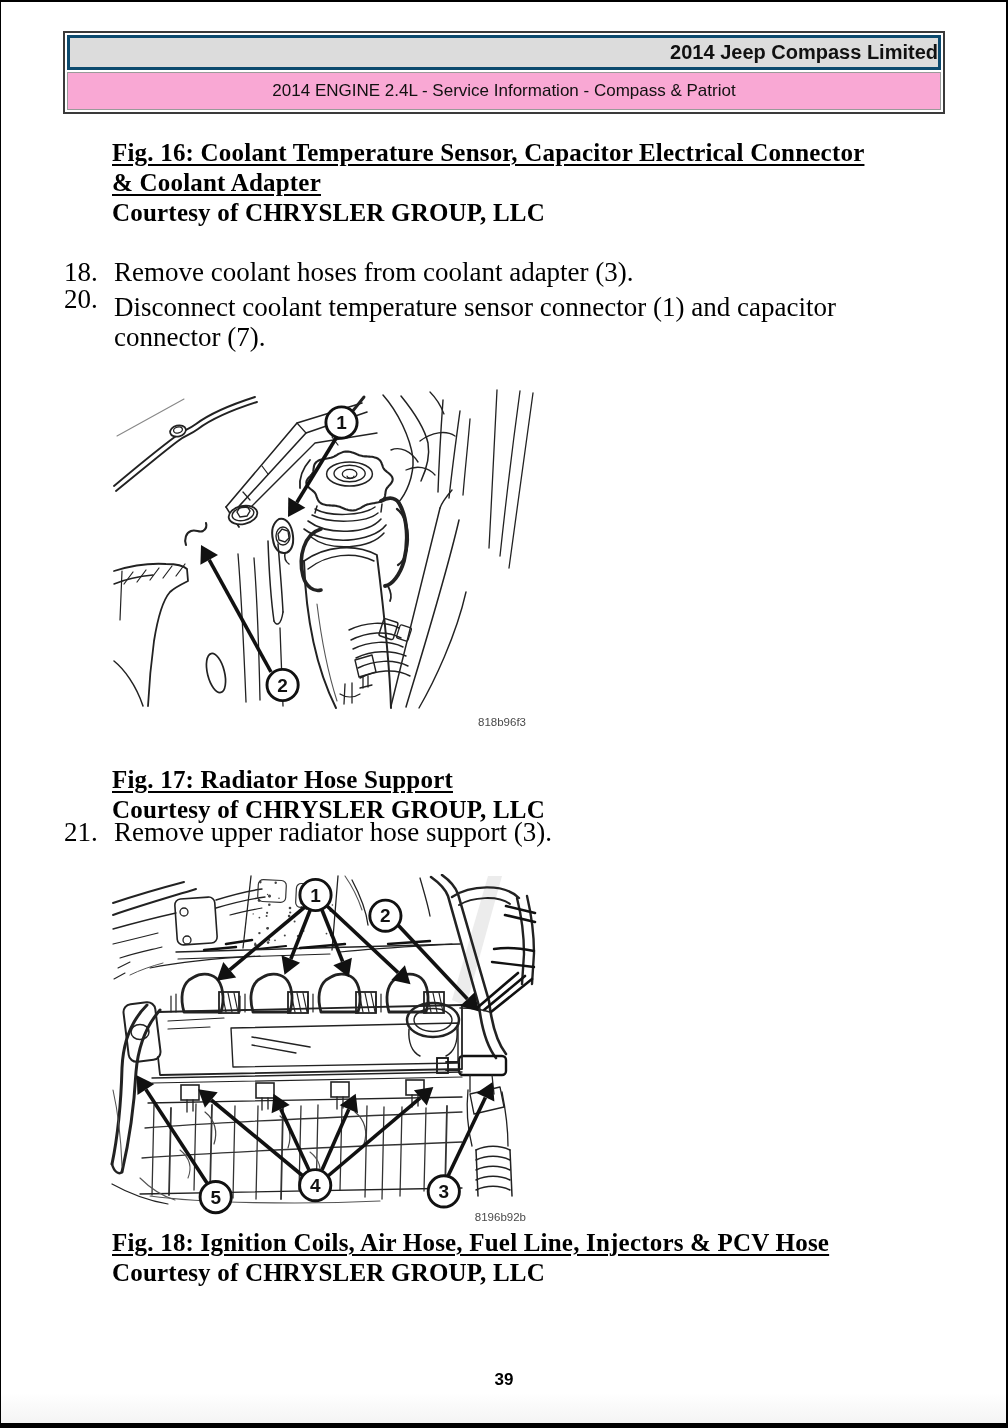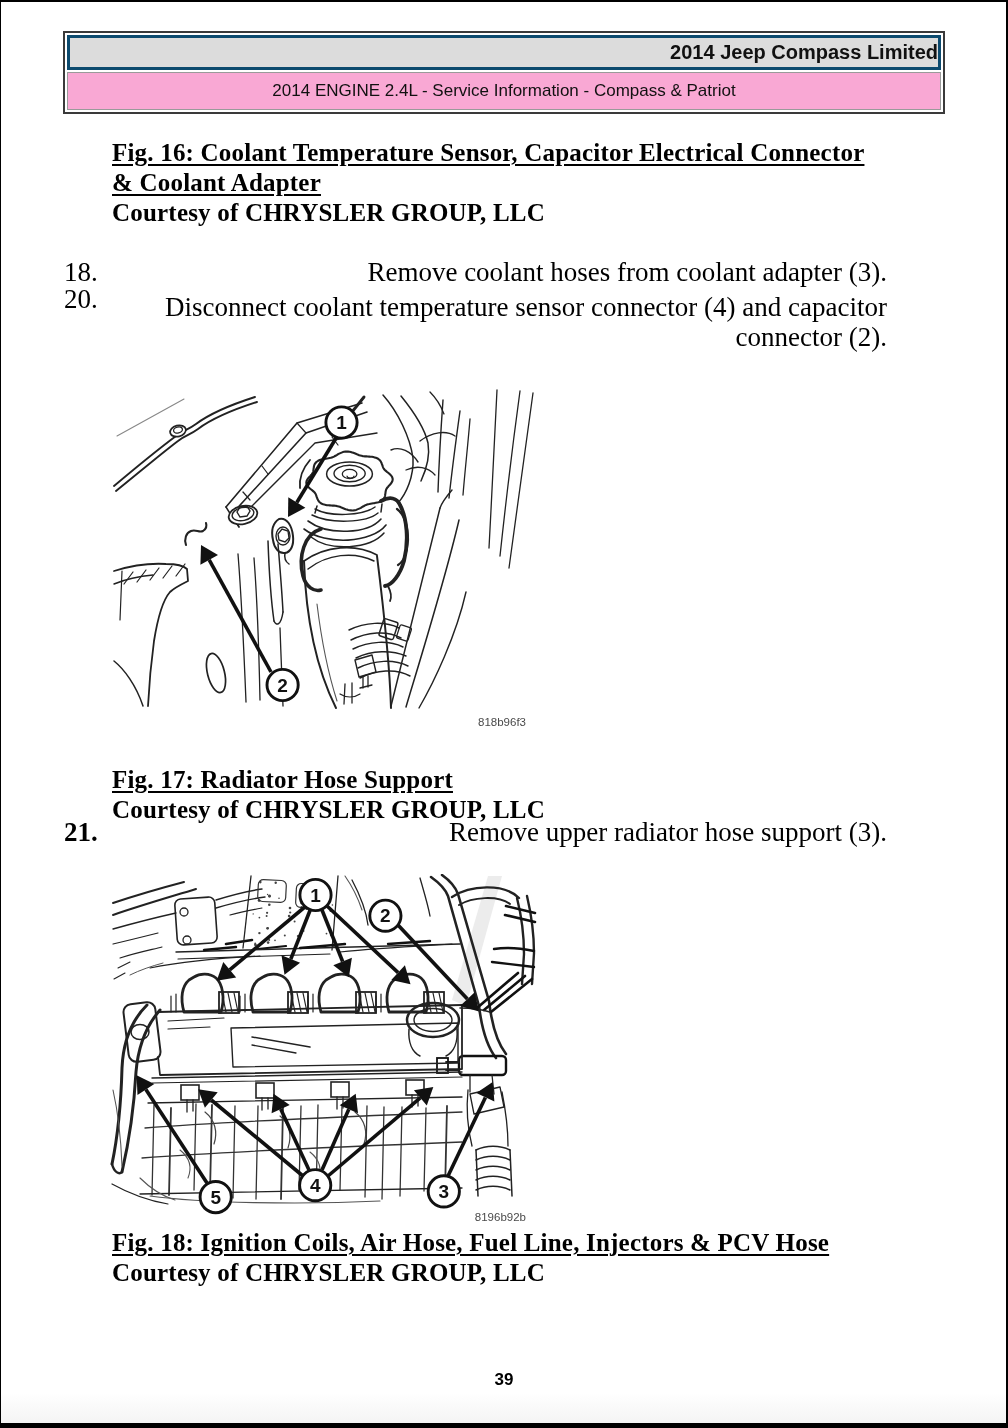--- a/index.html
+++ b/index.html
@@ -16,21 +16,21 @@
        background:#fff;padding:2px;}
   #hdr .r1{background:#dcdcdc;border:3px solid #0c4a6e;height:29px;line-height:29px;
        text-align:right;font-family:"Liberation Sans",sans-serif;font-weight:bold;font-size:20px;color:#111;}
   #hdr .r2{background:#f9a8d4;border:1px solid #9a9a9a;height:36px;line-height:36px;margin-top:2px;
        text-align:center;font-family:Liberation Sans, sans-serif;font-size:17px;color:#111;}
   .figcap{position:absolute;left:112px;font-weight:bold;font-size:25px;line-height:30px;
        color:#000;letter-spacing:0.2px;width:860px;}
   .figcap u{text-underline-offset:3px;text-decoration-thickness:2.2px;}
   .li{position:absolute;font-size:27px;line-height:30px;color:#000;}
   .num{position:absolute;left:64px;width:40px;}
-  .litext{position:absolute;left:97px;width:790px;text-align:right;}
+  .litext{position:absolute;left:114px;width:790px;}
   #pageno{position:absolute;left:0;top:1370px;width:1008px;text-align:center;
        font-family:"Liberation Sans",sans-serif;font-weight:bold;font-size:17px;color:#000;}
   svg{position:absolute;}
   .code{font-family:"Liberation Sans",sans-serif;font-size:11.5px;fill:#4a4a4a;}
 </style>
 </head>
 <body>
 <div class="grad"></div>
 <div class="edge" id="edgeT"></div>
 <div class="edge" id="edgeB"></div>
@@ -44,21 +44,21 @@
 
 <div class="figcap" style="top:138px;">
   <u>Fig. 16: Coolant Temperature Sensor, Capacitor Electrical Connector<br>
   &amp; Coolant Adapter</u><br>
   Courtesy of CHRYSLER GROUP, LLC
 </div>
 
 <div class="li num" style="top:257px;">18.</div>
 <div class="li litext" style="top:257px;">Remove coolant hoses from coolant adapter (3).</div>
 <div class="li num" style="top:284px;">20.</div>
-<div class="li litext" style="top:292px;">Disconnect coolant temperature sensor connector (4) and capacitor connector (2).</div>
+<div class="li litext" style="top:292px;">Disconnect coolant temperature sensor connector (1) and capacitor connector (7).</div>
 
 <svg id="fig1" style="left:108px;top:386px;" width="430" height="348" viewBox="108 386 430 348">
     <path d="M117,436 L184,399" fill="none" stroke="#888" stroke-width="1.1" stroke-linecap="round" stroke-linejoin="round"></path>
 <path d="M255,397 C230,405 208,415 196,424 C188,430 183,430 176,436 C160,448 133,470 114,486" fill="none" stroke="#222" stroke-width="1.9" stroke-linecap="round" stroke-linejoin="round"></path>
 <path d="M257,402 C232,410 210,420 198,429 C190,435 185,435 178,441 C162,453 136,475 116,491" fill="none" stroke="#222" stroke-width="1.9" stroke-linecap="round" stroke-linejoin="round"></path>
 <ellipse cx="178" cy="431" rx="8" ry="5.5" transform="rotate(-14 178 431)" fill="#fff" stroke="#222" stroke-width="1.7"></ellipse>
 <ellipse cx="178" cy="430" rx="4.5" ry="3" transform="rotate(-14 178 430)" fill="none" stroke="#222" stroke-width="1.3"></ellipse>
 <path d="M362,403 L297,423 L226,507" fill="none" stroke="#222" stroke-width="1.6" stroke-linecap="round" stroke-linejoin="round"></path>
 <path d="M367,412 L306,433 L231,515" fill="none" stroke="#222" stroke-width="1.6" stroke-linecap="round" stroke-linejoin="round"></path>
 <path d="M377,433 L315,443 L236,522" fill="none" stroke="#222" stroke-width="1.4" stroke-linecap="round" stroke-linejoin="round"></path>
@@ -153,21 +153,21 @@
 <circle cx="282.6" cy="685" r="15.6" fill="#fff" stroke="#111" stroke-width="2.9"></circle>
     <text x="282.6" y="691.5" text-anchor="middle" font-family="Liberation Sans" font-size="19px" font-weight="bold" fill="#111">2</text>
 <text x="526" y="726" text-anchor="end" class="code">818b96f3</text>
   </svg>
 
 <div class="figcap" style="top:733px;margin-top:32px;">
   <u>Fig. 17: Radiator Hose Support</u><br>
   Courtesy of CHRYSLER GROUP, LLC
 </div>
 
-<div class="li num" style="top:817px;font-weight:bold;">21.</div>
+<div class="li num" style="top:817px;">21.</div>
 <div class="li litext" style="top:817px;">Remove upper radiator hose support (3).</div>
 
 <svg id="fig2" style="left:105px;top:874px;" width="435" height="352" viewBox="105 874 435 352">
     <path d="M113,903 C140,894 165,887 184,882" fill="none" stroke="#222" stroke-width="2.0" stroke-linecap="round" stroke-linejoin="round"></path>
 <path d="M113,915 C142,905 170,897 196,889" fill="none" stroke="#222" stroke-width="2.0" stroke-linecap="round" stroke-linejoin="round"></path>
 <path d="M113,929 C138,922 158,917 176,913" fill="none" stroke="#222" stroke-width="1.3" stroke-linecap="round" stroke-linejoin="round"></path>
 <path d="M113,944 C130,940 146,936 158,933" fill="none" stroke="#222" stroke-width="1.2" stroke-linecap="round" stroke-linejoin="round"></path>
 <path d="M120,958 C135,953 150,950 162,947" fill="none" stroke="#222" stroke-width="1.1" stroke-linecap="round" stroke-linejoin="round"></path>
 <path d="M118,968 L130,962" fill="none" stroke="#222" stroke-width="1.1" stroke-linecap="round" stroke-linejoin="round"></path>
 <path d="M114,979 L125,973" fill="none" stroke="#222" stroke-width="1.1" stroke-linecap="round" stroke-linejoin="round"></path>

